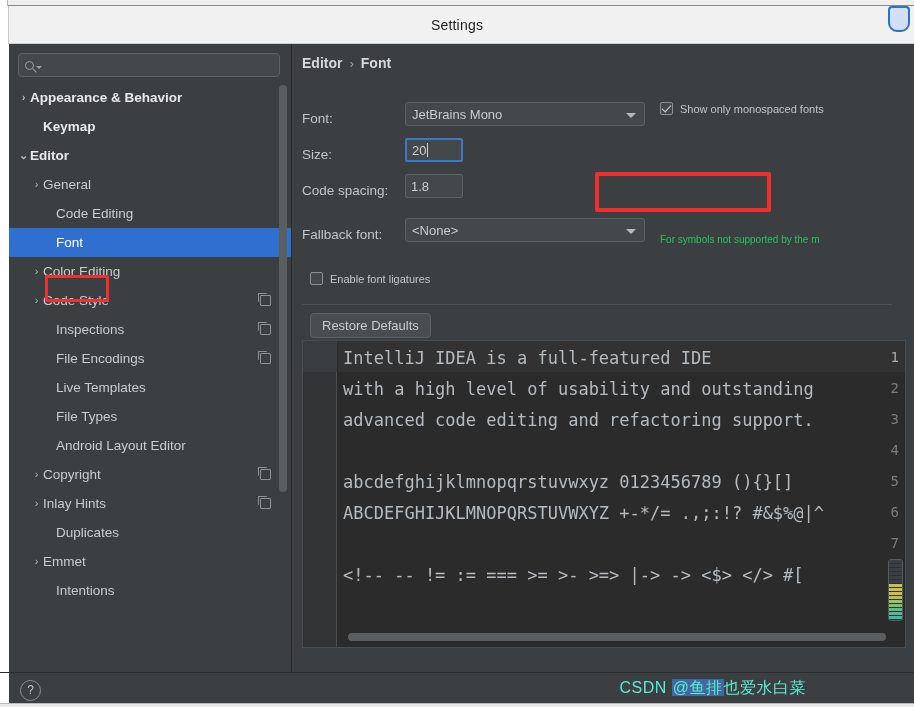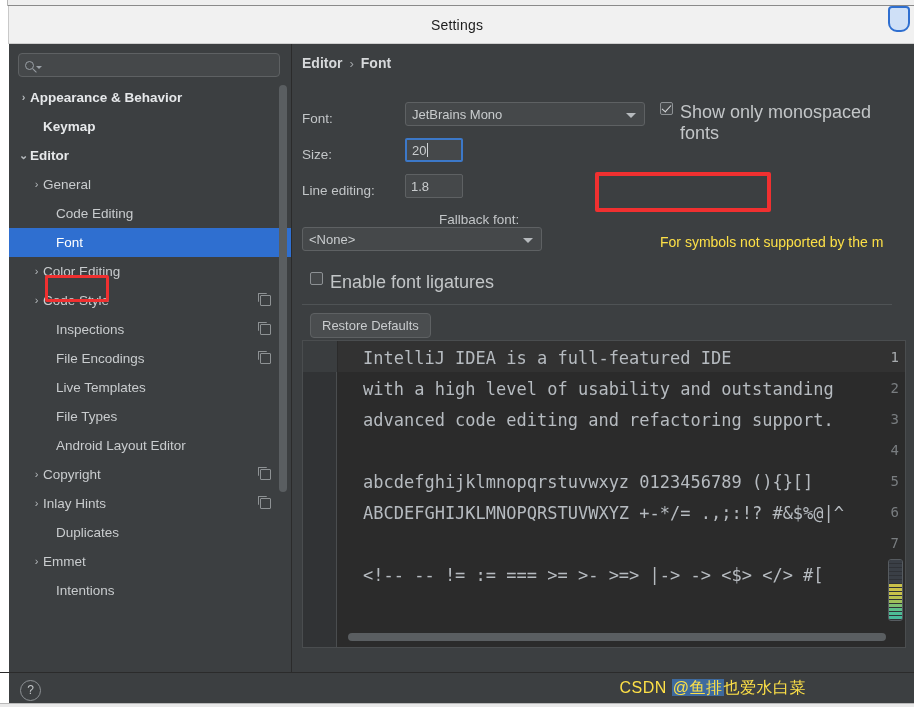--- a/index.html
+++ b/index.html
@@ -152,34 +152,34 @@
     border: 1px solid #5e6163; border-radius: 2px;
     display: flex; align-items: center; padding: 0 5px;
     color: #c9ccce; font-size: 13px;
   }
   .numfield.focused { border: 2px solid #3c78c8; }
   .caret-bar {
     display: inline-block; width: 1px; height: 14px;
     background: #cfd2d4; margin-left: 1px;
   }
 
-  .chk-row { display: flex; align-items: flex-start; gap: 7px; font-size: 18px; color: #c3c6c8; }
+  .chk-row { display: flex; align-items: flex-end; gap: 7px; font-size: 11px; color: #c3c6c8; }
   .chk {
     width: 13px; height: 13px; flex: none;
     border: 1px solid #8d9194; border-radius: 2px; background: #45484a;
     position: relative;
   }
   .chk.checked::after {
     content: ""; position: absolute; left: 3px; top: 0px;
     width: 4px; height: 8px; border: solid #d8dadc;
     border-width: 0 1.8px 1.8px 0; transform: rotate(42deg);
   }
 
   .hint-text {
-    position: absolute; font-size: 14px; color: #fde047; white-space: nowrap;
+    position: absolute; font-size: 10px; color: #22c55e; white-space: nowrap;
   }
 
   .divider {
     position: absolute; left: 10px; width: 590px; height: 1px; background: #4f5355;
   }
   .btn {
     position: absolute;
     height: 25px; padding: 0 11px;
     background: #4a4d4f; border: 1px solid #5e6163; border-radius: 4px;
     color: #c9ccce; font-size: 13px;
@@ -201,21 +201,21 @@
     position: absolute; right: 6px;
     font-family: "DejaVu Sans Mono", monospace;
     font-size: 14px; color: #797d80; line-height: 1;
   }
   .gnum.cur { color: #a7abae; }
   .gutter-cur {
     position: absolute; left: 0; top: 0; width: 34px; height: 31px;
     background: #3a3d3f;
   }
   .code-line {
-    position: absolute; left: 60px;
+    position: absolute; left: 40px;
     font-family: "DejaVu Sans Mono", monospace;
     font-size: 17px; color: #b6bbc0; white-space: pre; line-height: 1;
   }
   .code-cur-bg {
     position: absolute; left: 35px; top: 0; width: 569px; height: 31px;
     background: #323232;
   }
   .hscroll {
     position: absolute; left: 45px; bottom: 6px; width: 538px; height: 8px;
     background: #5a5e61; border-radius: 4px;
@@ -243,21 +243,21 @@
   }
   .sb-frameL { width: 9px; height: 35px; background: #ffffff; }
   .help-btn {
     width: 21px; height: 21px; margin-left: 11px;
     border: 1px solid #8d9194; border-radius: 50%;
     color: #c3c6c8; font-size: 12px;
     display: flex; align-items: center; justify-content: center;
   }
   .watermark {
     position: absolute; right: 8px; top: 678px;
-    font-size: 16px; color: #fde047; white-space: nowrap;
+    font-size: 16px; color: #5eead4; white-space: nowrap;
     letter-spacing: .5px;
   }
   .wm-hl { background: #3e6a9e; padding: 0 1px; }
   .bottom-edge {
     position: absolute; left: 0; top: 703px; width: 914px; height: 4px;
     background: #e9e9e9; border-top: 1px solid #b9b9b9;
   }
 </style>
 </head>
 <body>
@@ -391,27 +391,27 @@
 
       <div class="form-row" style="top:94px;">
         <span class="lbl">Size:</span>
         <div class="numfield focused">
           <span>20</span>
           <span class="caret-bar"></span>
         </div>
       </div>
 
       <div class="form-row" style="top:130px;">
-        <span class="lbl">Line editing:</span>
+        <span class="lbl">Code spacing:</span>
         <div class="numfield">
           <span>1.8</span>
         </div>
       </div>
 
-      <div class="form-row" style="top:168px;flex-direction:column;">
+      <div class="form-row" style="top:174px;">
         <span class="lbl">Fallback font:</span>
         <div class="combo">
           <span>&lt;None&gt;</span>
           <span class="arrow"></span>
         </div>
       </div>
       <div class="hint-text" style="left:368px; top:190px;">For symbols not supported by the m</div>
 
       <div class="form-row chk-row" style="top:228px; left:18px;">
         <span class="chk"></span>

